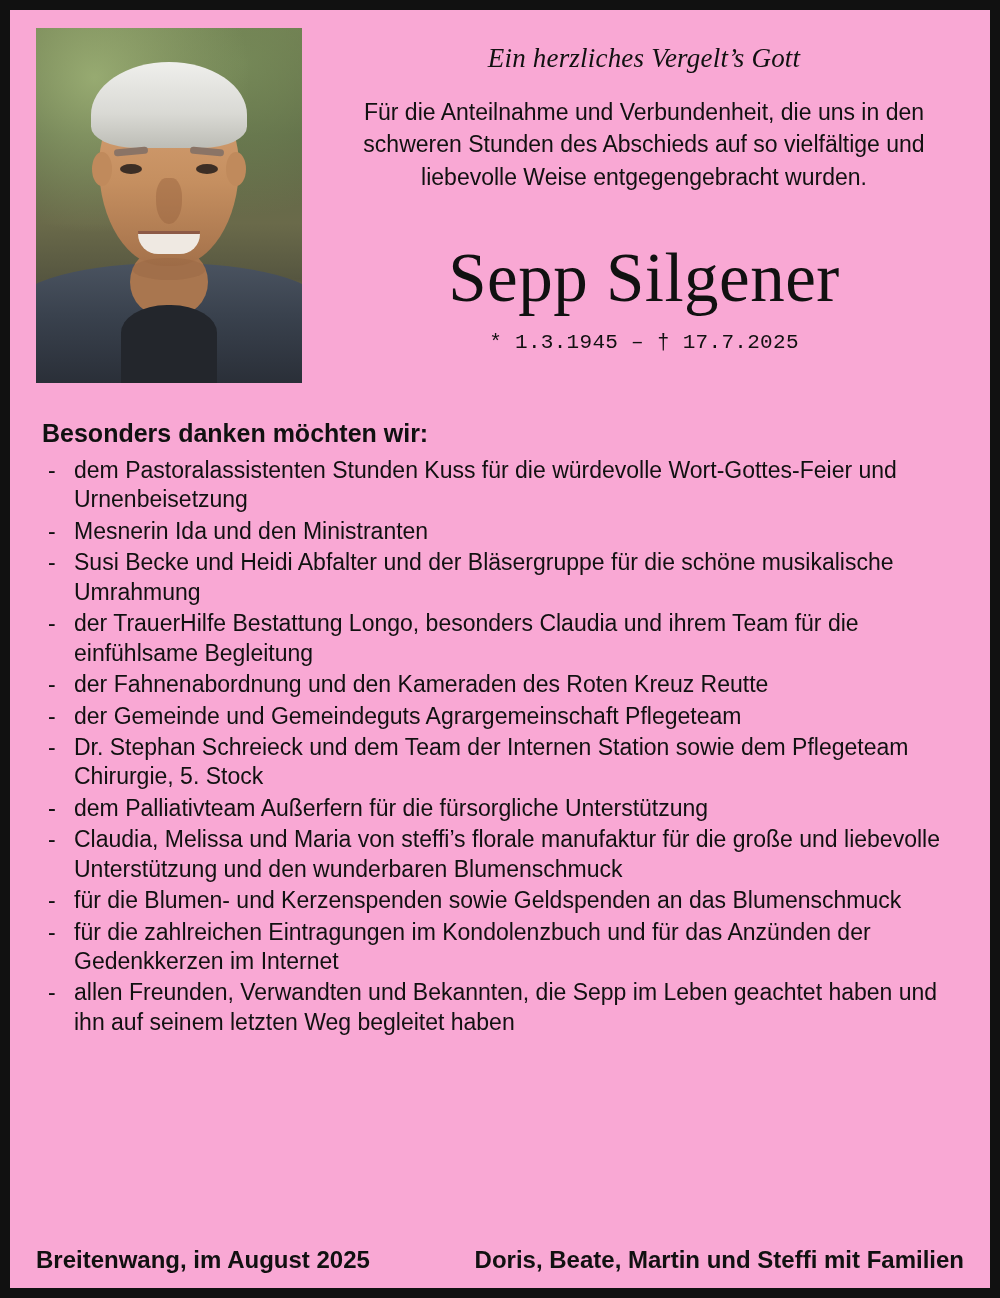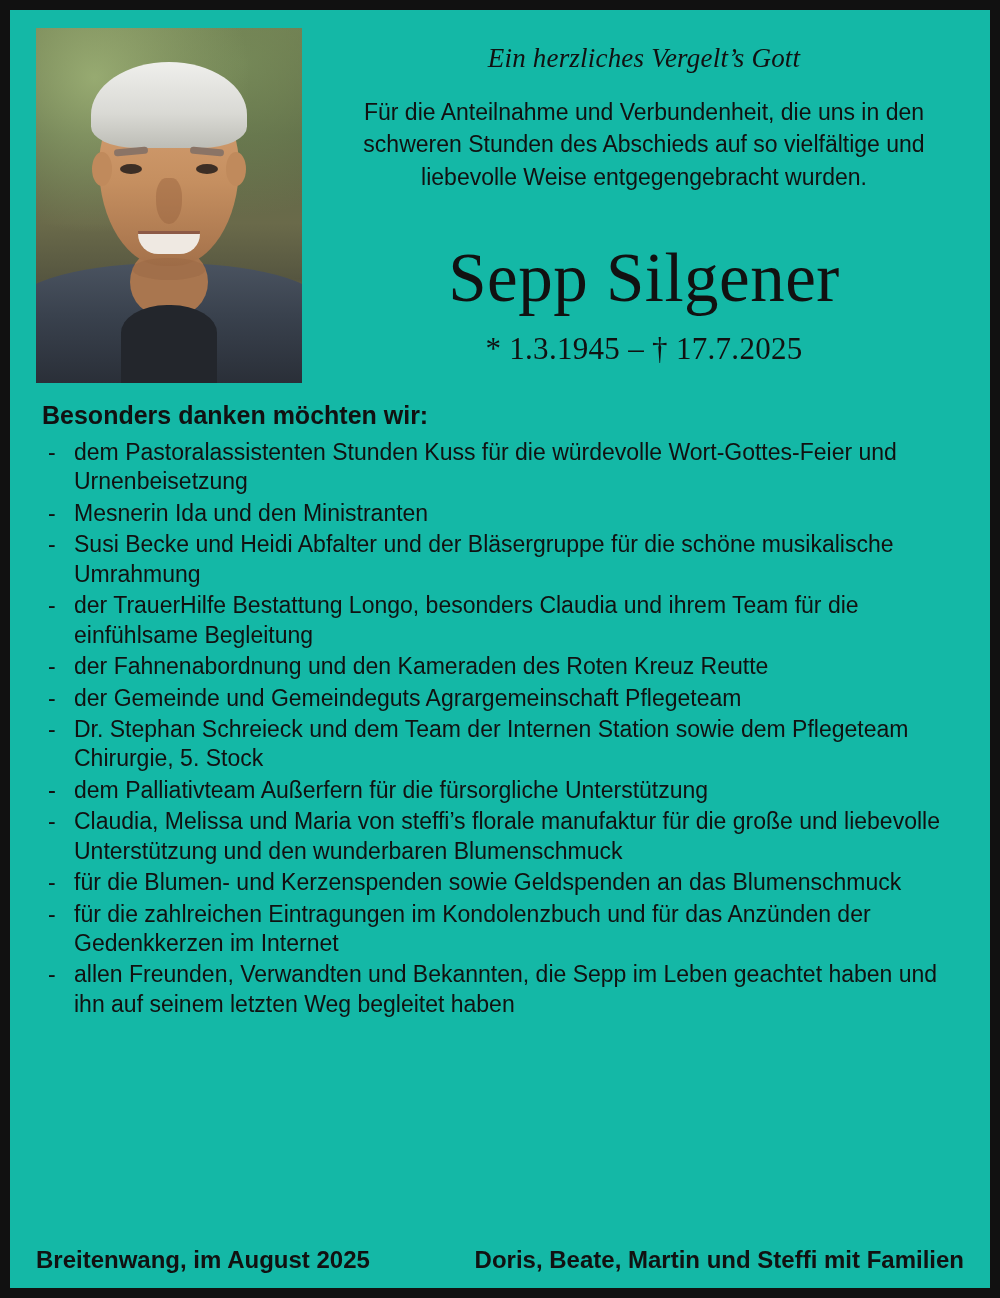--- a/index.html
+++ b/index.html
@@ -18,21 +18,21 @@
     position: relative;
     width: 1000px;
     height: 1298px;
     box-sizing: border-box;
     background: #ffffff;
     border: 10px solid #111111;
   }
   .inner {
     position: absolute;
     left: 0; top: 0; right: 0; bottom: 0;
-    background: #14b8a6;
+    background: #f9a8d4;
     padding: 18px 26px 10px 26px;
     box-sizing: border-box;
   }
 
   
   .top {
     display: flex;
     align-items: flex-start;
   }
   .photo {
@@ -183,31 +183,31 @@
     margin: 16px 4px;
   }
   .name {
     font-family: "Liberation Serif", serif;
     font-size: 69px;
     line-height: 1;
     margin-top: 50px;
     letter-spacing: 0.5px;
   }
   .dates {
-    font-family: Liberation Serif, serif;
-    font-size: 31px;
+    font-family: Liberation Mono, monospace;
+    font-size: 21px;
     margin-top: 18px;
     letter-spacing: 0.3px;
   }
 
   
   .thanks-title {
     font-size: 25px;
     font-weight: bold;
-    margin: 18px 0 8px 6px;
+    margin: 36px 0 8px 6px;
   }
   ul.thanks-list {
     list-style: none;
     margin: 0;
     padding: 0 0 0 6px;
   }
   ul.thanks-list li {
     position: relative;
     font-size: 23px;
     line-height: 1.28;

